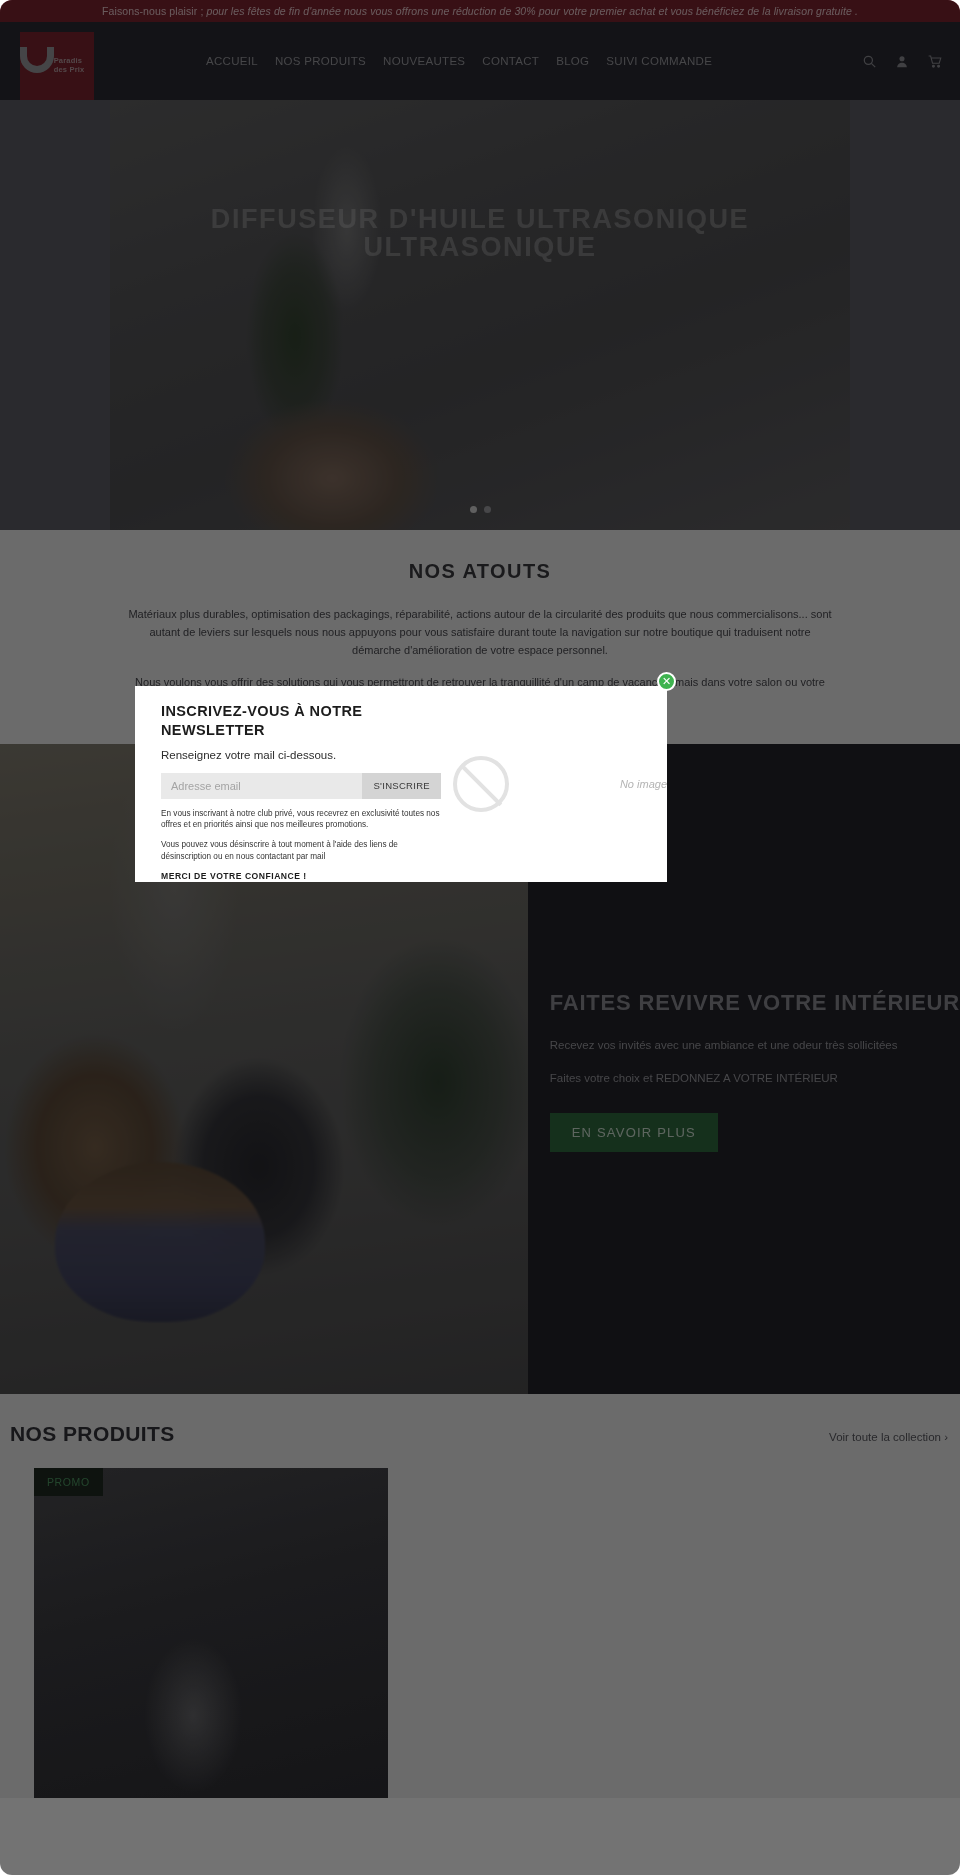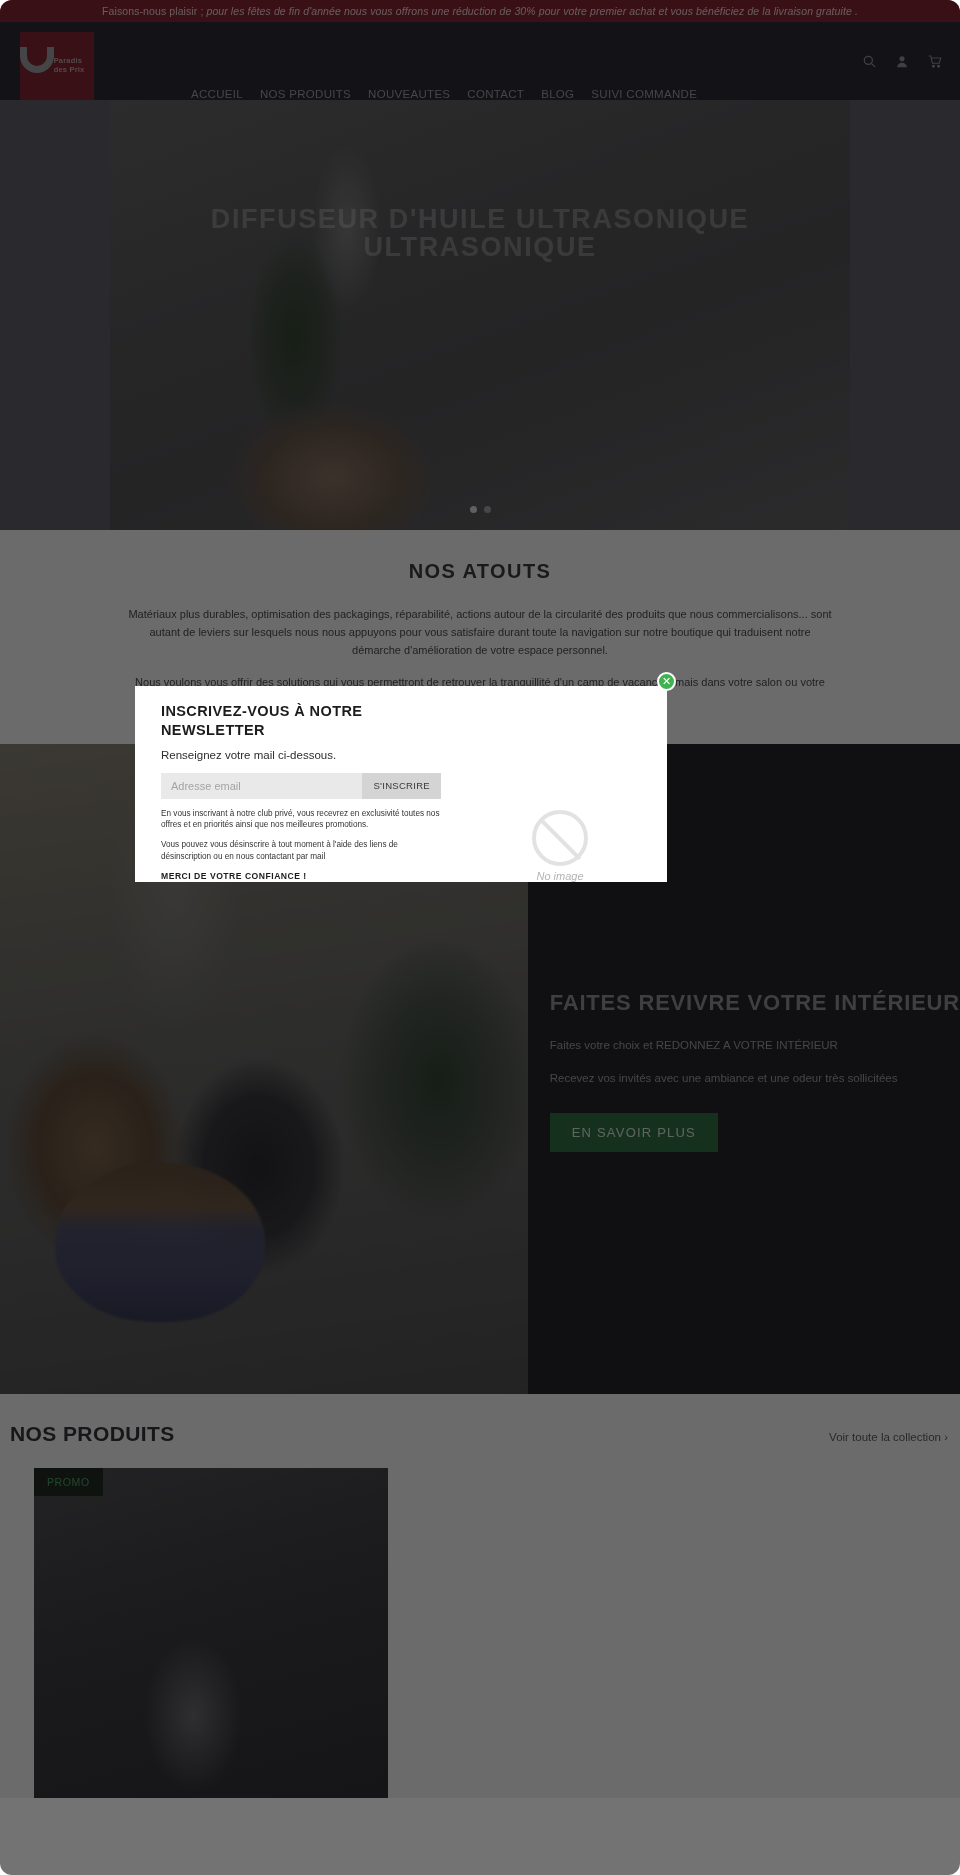--- a/index.html
+++ b/index.html
@@ -38,22 +38,22 @@
     justify-content: flex-end; padding-bottom: 5px;
   }
   .logo-smile {
     width: 44px; height: 26px;
     border: 7px solid #9a9a9e; border-top: none;
     border-radius: 0 0 26px 26px; margin-bottom: 9px;
   }
   .logo-text { font-size: 7.5px; color: #b9a0a4; font-weight: bold; letter-spacing: .2px; }
 
   .nav {
-    position: absolute; left: 191px; top: 0; height: 78px;
-    display: flex; align-items: flex-end; gap: 17px;
+    position: absolute; left: 206px; top: 0; height: 78px;
+    display: flex; align-items: center; gap: 17px;
   }
   .nav a {
     color: #9b9ba1; font-size: 11.5px; text-decoration: none;
     letter-spacing: .3px; white-space: nowrap;
   }
   .head-icons {
     position: absolute; right: 18px; top: 0; height: 78px;
     display: flex; align-items: center; gap: 20px;
   }
   .head-icons svg { display: block; }
@@ -175,22 +175,22 @@
   .nl-input::placeholder { color: #a4a4a4; }
   .nl-btn {
     background: #d4d4d4; border: none; height: 26px; padding: 0 11px;
     font-size: 9.5px; color: #3a3a3a; letter-spacing: .3px; cursor: pointer;
     font-family: "Liberation Sans", sans-serif;
   }
   .fine { font-size: 8.2px; color: #333; line-height: 1.42; margin-bottom: 8px; width: 280px; }
   .thanks { font-size: 8.6px; font-weight: bold; color: #1b1b1b; letter-spacing: .5px; margin-top: 9px; }
 
   .modal-right {
-    flex: 1; display: flex; flex-direction: column;
-    align-items: center; justify-content: flex-end; gap: 4px;
+    flex: 1; display: flex; flex-direction: row;
+    align-items: center; justify-content: space-between; gap: 4px;
   }
   .noimg-circle {
     width: 56px; height: 56px; border-radius: 50%;
     border: 4px solid #e2e2e2; position: relative;
   }
   .noimg-circle::after {
     content: ""; position: absolute; left: 50%; top: -3px;
     width: 4px; height: 56px; background: #e2e2e2;
     transform: translateX(-50%) rotate(-45deg); transform-origin: center;
   }
@@ -262,22 +262,22 @@
   <section class="atouts">
     <h2>NOS ATOUTS</h2>
     <p>Matériaux plus durables, optimisation des packagings, réparabilité, actions autour de la circularité des produits que nous commercialisons... sont autant de leviers sur lesquels nous nous appuyons pour vous satisfaire durant toute la navigation sur notre boutique qui traduisent notre démarche d'amélioration de votre espace personnel.</p>
     <p>Nous voulons vous offrir des solutions qui vous permettront de retrouver la tranquillité d'un camp de vacances, mais dans votre salon ou votre chambre.</p>
   </section>
 
   <section class="feature">
     <div class="feature-img"></div>
     <div class="feature-text">
       <h2>FAITES REVIVRE VOTRE INTÉRIEUR</h2>
+      <p>Recevez vos invités avec une ambiance et une odeur très sollicitées</p>
       <p>Faites votre choix et REDONNEZ A VOTRE INTÉRIEUR</p>
-      <p>Recevez vos invités avec une ambiance et une odeur très sollicitées</p>
       <button class="btn-green">EN SAVOIR PLUS</button>
     </div>
   </section>
 
   <section class="produits">
     <div class="prod-head">
       <h2>NOS PRODUITS</h2>
       <a href="#">Voir toute la collection ›</a>
     </div>
     <div class="prod-grid">

